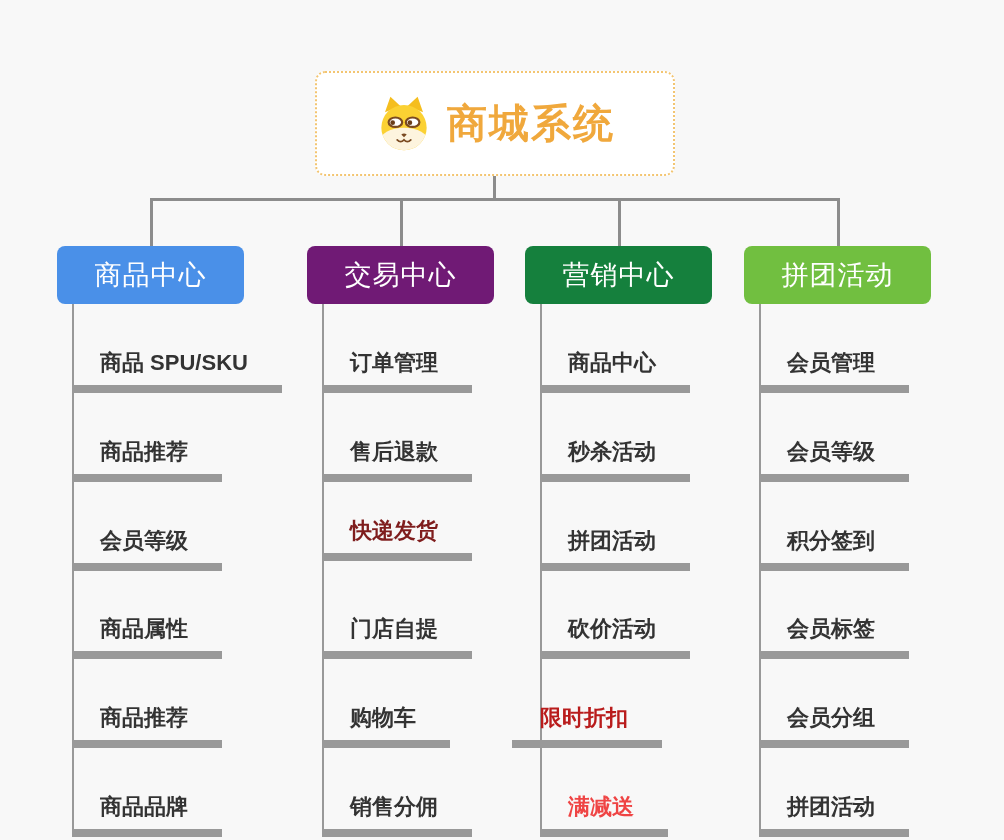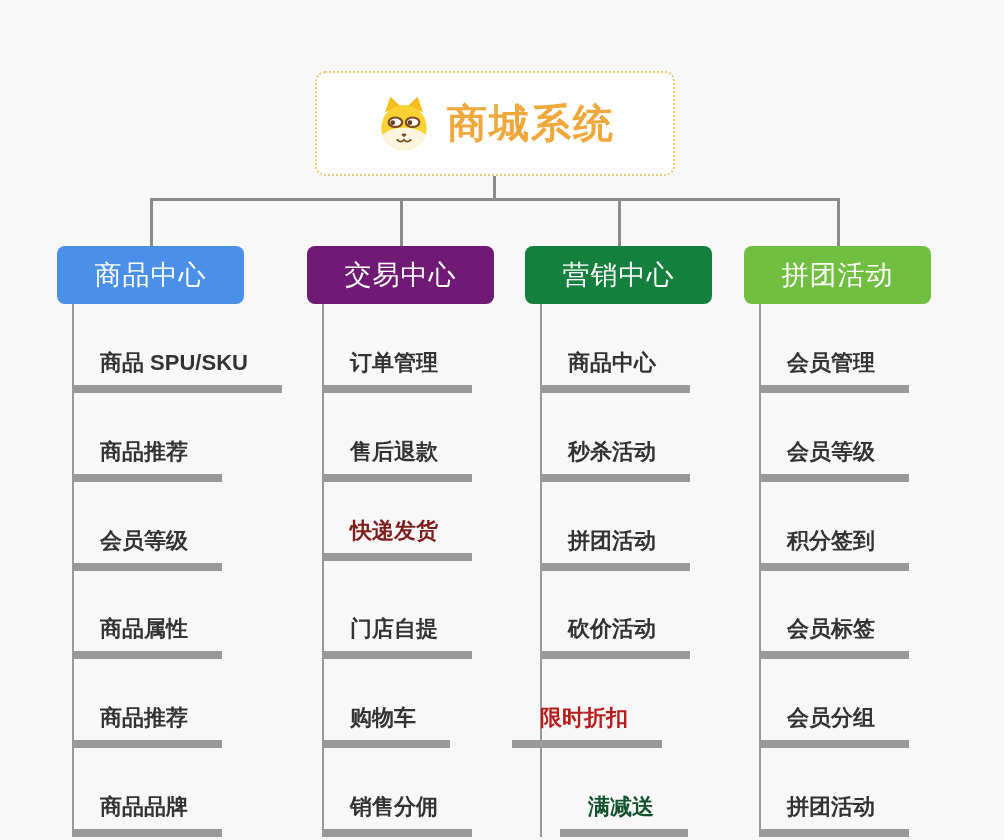--- a/index.html
+++ b/index.html
@@ -127,21 +127,21 @@
       <div class="line" style="left: 618px; top: 162px; width: 3px; height: 48px; background: rgb(140, 140, 140);"></div>
       <div class="branch-node" style="left: 525px; background: #15803d;">
         <span>营销中心</span>
       </div>
       <div class="trunk" style="left: 540px; top: 268px; height: 533px; background: rgb(153, 153, 153);"></div>
       <div class="child-item" style="left: 540px; top: 357px; border-bottom-color: rgb(153, 153, 153); color: rgb(51, 51, 51);">商品中心</div>
       <div class="child-item" style="left: 540px; top: 446px; border-bottom-color: rgb(153, 153, 153); color: rgb(51, 51, 51);">秒杀活动</div>
       <div class="child-item" style="left: 540px; top: 535px; border-bottom-color: rgb(153, 153, 153); color: rgb(51, 51, 51);">拼团活动</div>
       <div class="child-item" style="left: 540px; top: 623px; border-bottom-color: rgb(153, 153, 153); color: rgb(51, 51, 51);">砍价活动</div>
       <div class="child-item" style="left: 512px; top: 712px; border-bottom-color: rgb(153, 153, 153); color: #b91c1c;">限时折扣</div>
-      <div class="child-item" style="left: 560px; top: 801px; border-bottom-color: rgb(153, 153, 153); color: #14532d;">满减送</div>
+      <div class="child-item" style="left: 540px; top: 801px; border-bottom-color: rgb(153, 153, 153); color: #ef4444;">满减送</div>
       <div class="line" style="left: 837px; top: 162px; width: 3px; height: 48px; background: rgb(140, 140, 140);"></div>
       <div class="branch-node" style="left: 744px; background: rgb(113, 191, 64);">
         <span>拼团活动</span>
       </div>
       <div class="trunk" style="left: 759px; top: 268px; height: 533px; background: rgb(153, 153, 153);"></div>
       <div class="child-item" style="left: 759px; top: 357px; border-bottom-color: rgb(153, 153, 153); color: rgb(51, 51, 51);">会员管理</div>
       <div class="child-item" style="left: 759px; top: 446px; border-bottom-color: rgb(153, 153, 153); color: rgb(51, 51, 51);">会员等级</div>
       <div class="child-item" style="left: 759px; top: 535px; border-bottom-color: rgb(153, 153, 153); color: rgb(51, 51, 51);">积分签到</div>
       <div class="child-item" style="left: 759px; top: 623px; border-bottom-color: rgb(153, 153, 153); color: rgb(51, 51, 51);">会员标签</div>
       <div class="child-item" style="left: 759px; top: 712px; border-bottom-color: rgb(153, 153, 153); color: rgb(51, 51, 51);">会员分组</div>

